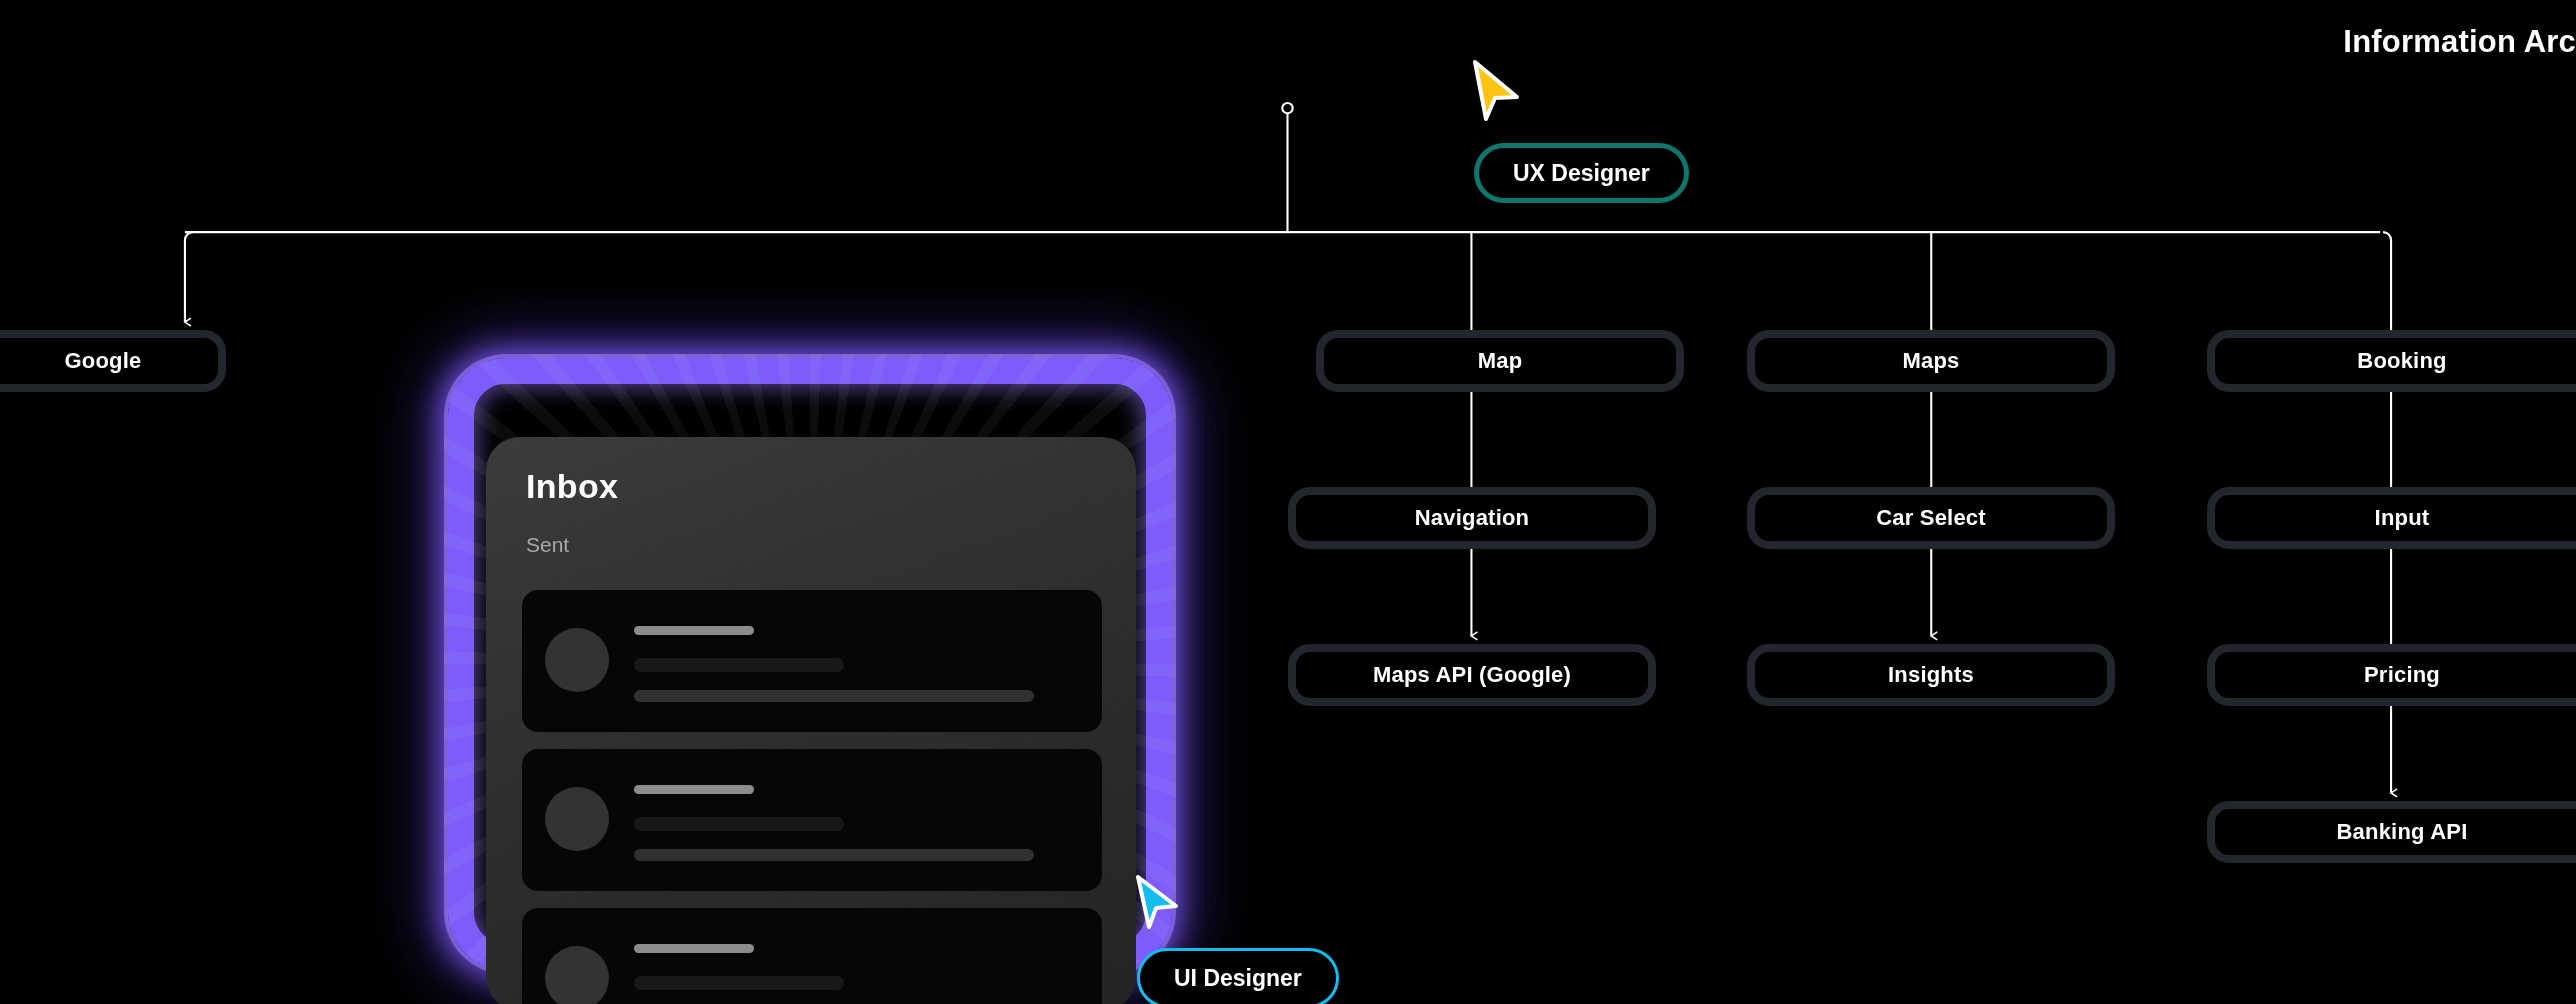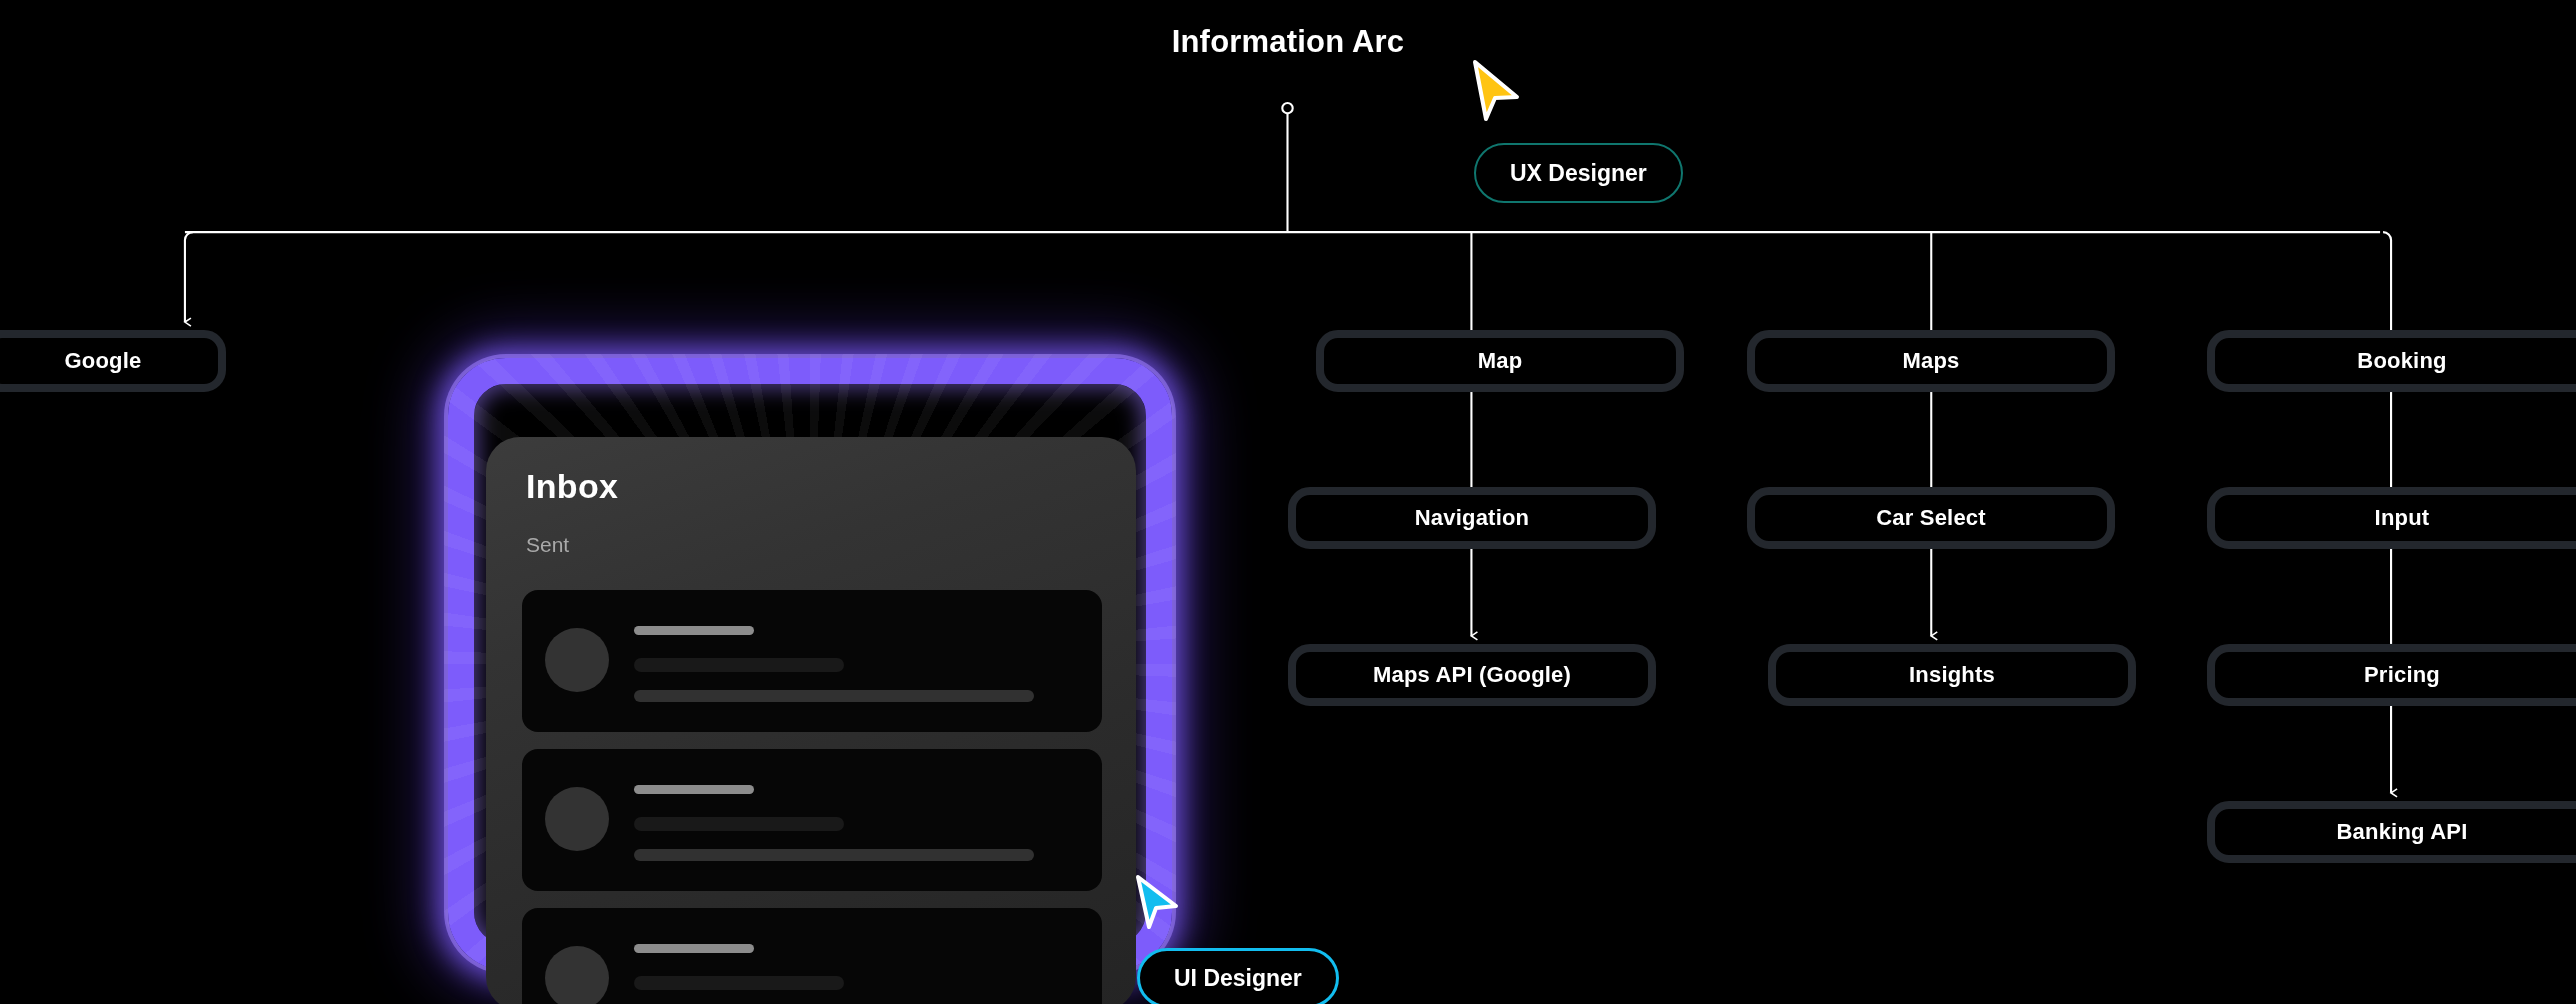--- a/index.html
+++ b/index.html
@@ -10,21 +10,21 @@
     position:relative; overflow:hidden;
     font-family:"Liberation Sans", sans-serif;
     color:#fff;
     -webkit-font-smoothing:antialiased;
   }
   #canvas { position:absolute; inset:0; }
 
   
   .page-title{
     position:absolute; left:0; top:24px; width:2576px;
-    text-align:center; font-size:31px; font-weight:700;
+    text-align:right; font-size:31px; font-weight:700;
     letter-spacing:0.2px; color:#fff;
   }
 
   
   .wires{ position:absolute; left:0; top:0; width:2576px; height:1005px; pointer-events:none; }
 
   
   .node{
     position:absolute;
     background:#000;
@@ -40,21 +40,21 @@
   
   .badge{
     position:absolute;
     height:60px;
     border-radius:32px;
     background:#000;
     display:flex; align-items:center; justify-content:center;
     font-size:23px; font-weight:700; color:#fff;
     padding:0 34px; white-space:nowrap;
   }
-  .badge-ux{ border:2px solid #0f766e; }
+  .badge-ux{ border:5px solid #0f766e; }
   .badge-ui{ border:3px solid #12BDEF; }
   .cursor{ position:absolute; }
 
   
   .inbox-wrap{
     position:absolute;
     left:440px; top:350px;
     width:740px; height:620px;
   }
   .glow{
@@ -158,21 +158,21 @@
     </div>
   <div class="node" style="left:1288px; top:644px; width:368px;">
       <span>Maps API (Google)</span>
     </div>
   <div class="node" style="left:1747px; top:330px; width:368px;">
       <span>Maps</span>
     </div>
   <div class="node" style="left:1747px; top:487px; width:368px;">
       <span>Car Select</span>
     </div>
-  <div class="node" style="left:1747px; top:644px; width:368px;margin-left:21px;">
+  <div class="node" style="left:1747px; top:644px; width:368px;">
       <span>Insights</span>
     </div>
   <div class="node" style="left:2207px; top:330px; width:390px;">
       <span>Booking</span>
     </div>
   <div class="node" style="left:2207px; top:487px; width:390px;">
       <span>Input</span>
     </div>
   <div class="node" style="left:2207px; top:644px; width:390px;">
       <span>Pricing</span>

